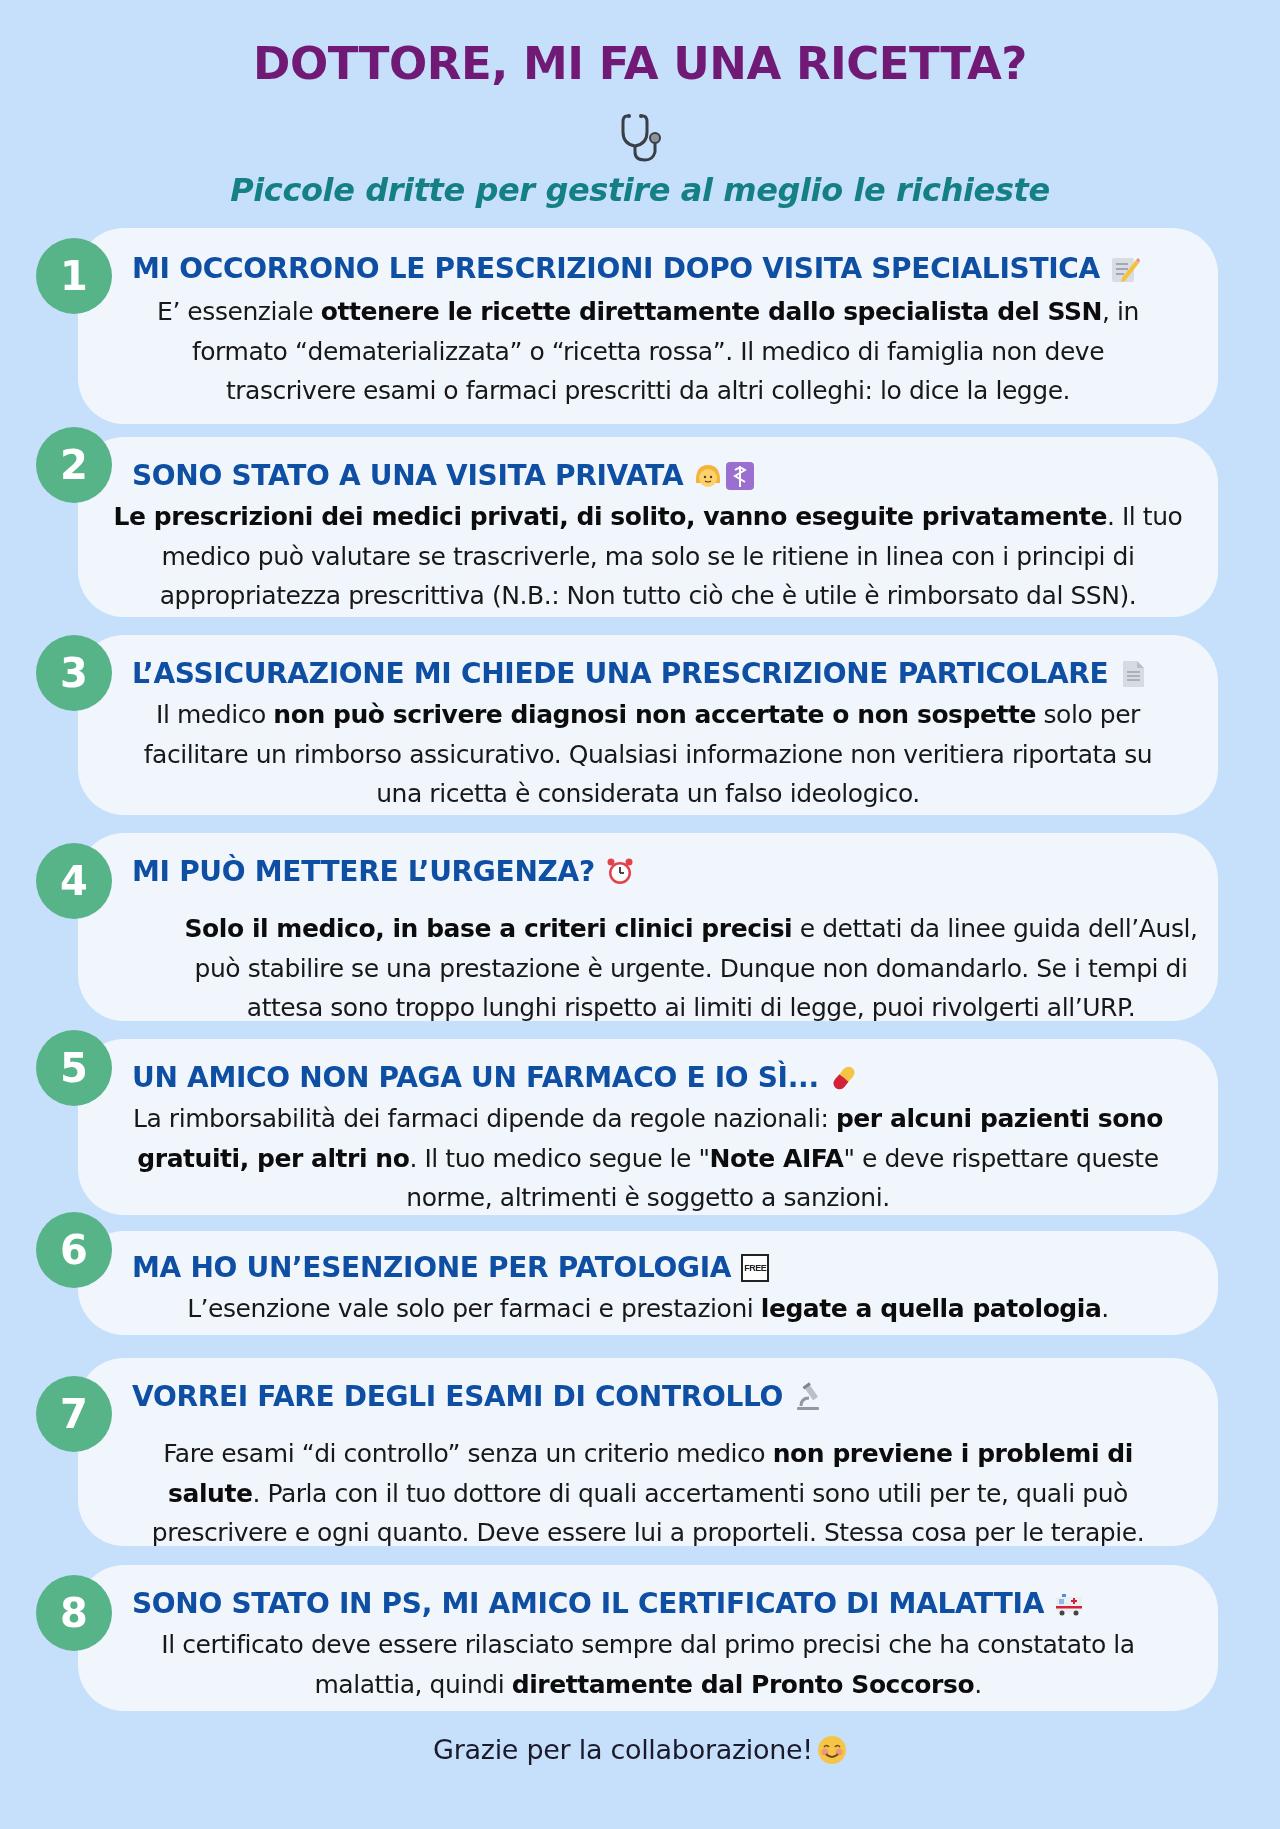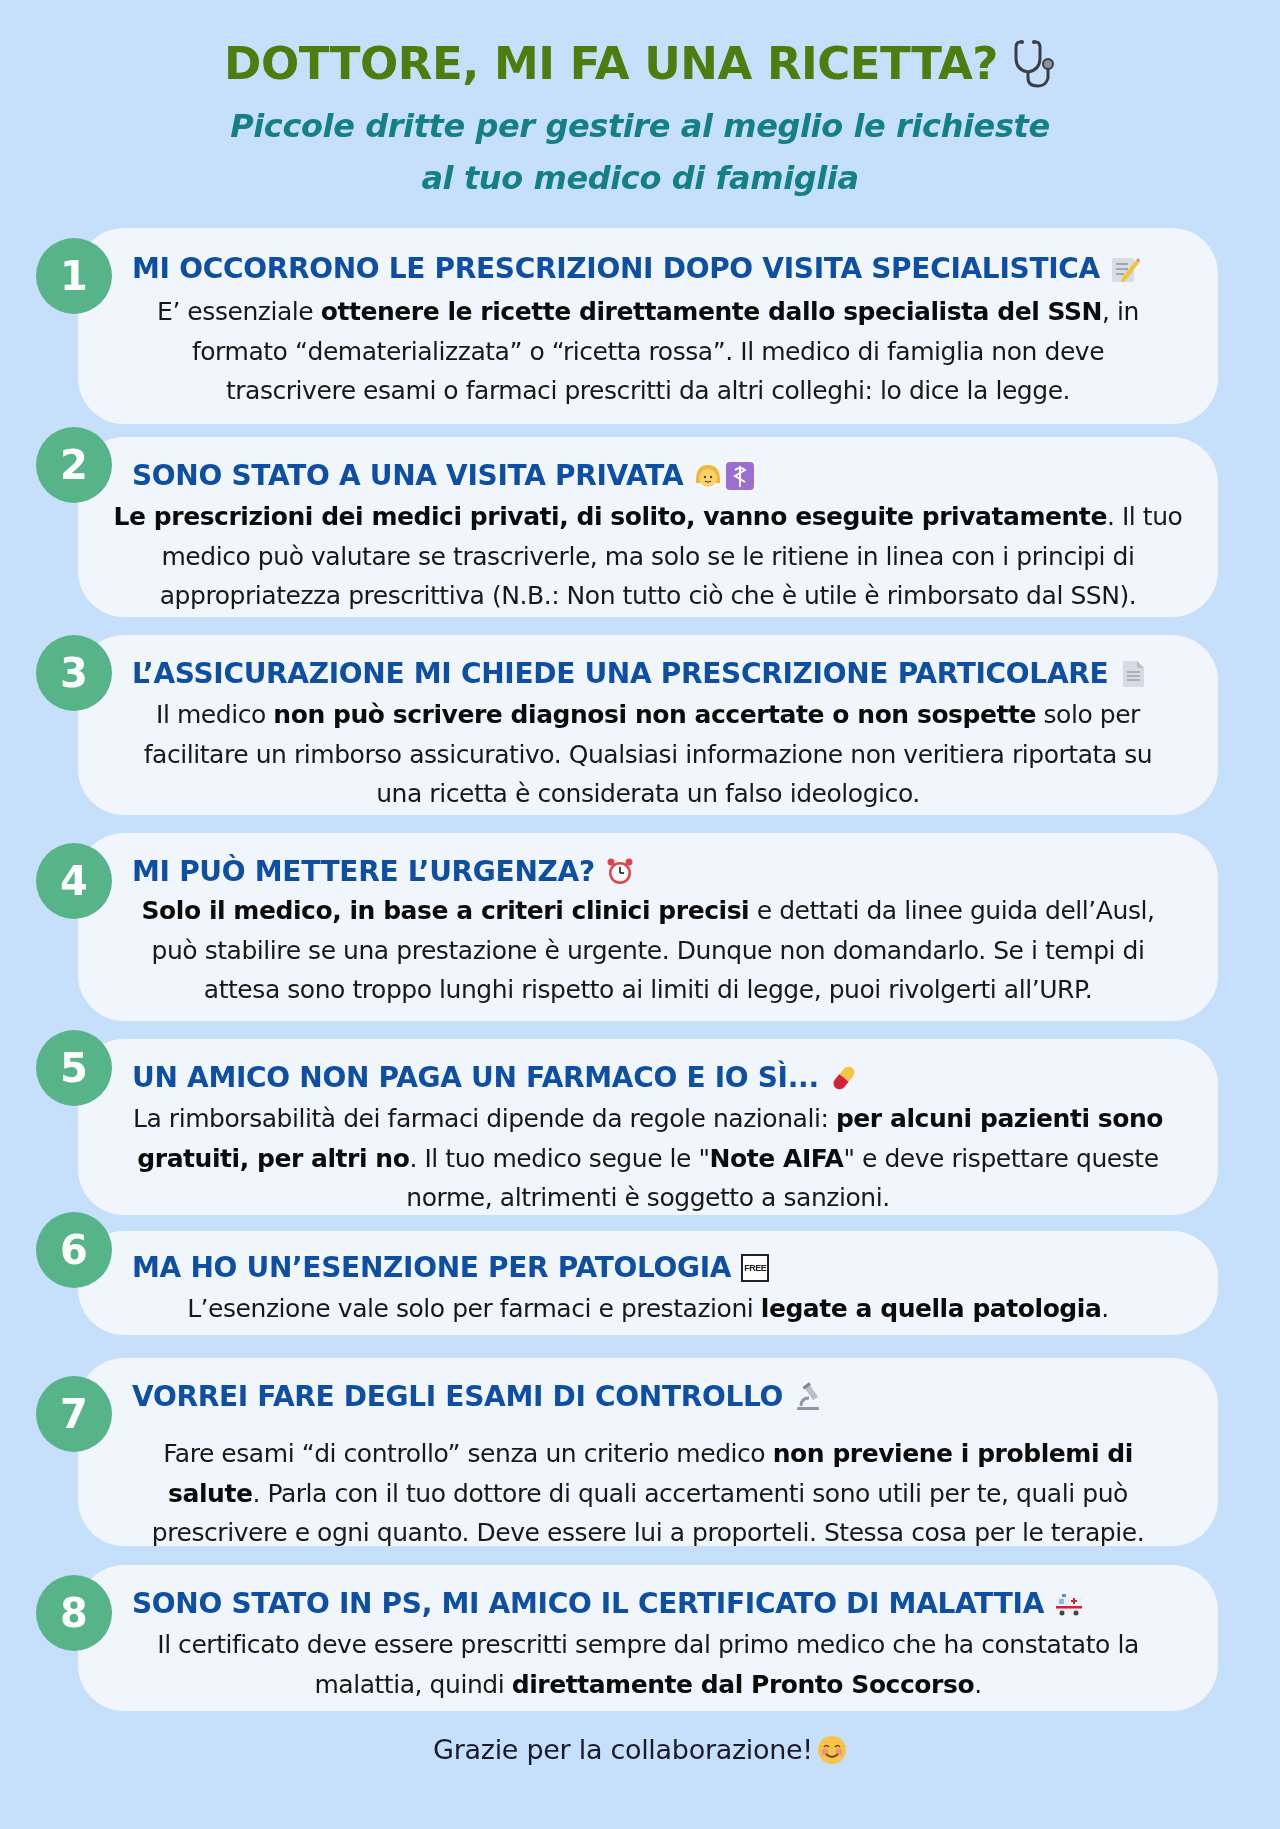--- a/index.html
+++ b/index.html
@@ -20,26 +20,27 @@
       position: absolute;
       top: 28px;
       left: 0;
       width: 1280px;
       text-align: center;
     }
     .title {
       font-family: "DejaVu Sans", "Liberation Sans", sans-serif;
       font-weight: bold;
       font-size: 45px;
-      color: #4d7c0f;
+      color: #701a75;
       letter-spacing: -0.5px;
       line-height: 72px;
       display: inline-flex;
       align-items: center;
       gap: 12px;
+      flex-direction: column;
     }
     .title-icon {
       display: inline-block;
       width: 46px;
       height: 52px;
       vertical-align: middle;
     }
     .subtitle {
       font-family: "DejaVu Sans", "Liberation Sans", sans-serif;
       font-weight: bold;
@@ -220,21 +221,21 @@
             <svg class="emoji" viewBox="0 0 30 30">
               <circle cx="15" cy="16" r="11" fill="#e0434b"></circle>
               <circle cx="15" cy="16" r="8.5" fill="#ffffff"></circle>
               <line x1="15" y1="16" x2="15" y2="10" stroke="#333" stroke-width="1.8"></line>
               <line x1="15" y1="16" x2="19" y2="16" stroke="#333" stroke-width="1.8"></line>
               <circle cx="6" cy="5" r="3.5" fill="#e0434b"></circle>
               <circle cx="24" cy="5" r="3.5" fill="#e0434b"></circle>
             </svg>
           </span>
         </div>
-        <div class="card-body" style="top: 58px;">
+        <div class="card-body" style="top: 76px; margin-left: 43px;">
           <div><b>Solo il medico, in base a criteri clinici precisi</b><span> e dettati da linee guida dell’Ausl,</span></div>
           <div><span>può stabilire se una prestazione è urgente. Dunque non domandarlo. Se i tempi di</span></div>
           <div><span>attesa sono troppo lunghi rispetto ai limiti di legge, puoi rivolgerti all’URP.</span></div>
         </div>
       </div>
       <div class="badge" style="top: 1030px;">5</div>
       <div class="card" style="top: 1039px; height: 176px;">
         <div class="card-head" style="top: 22px;">
           <span>UN AMICO NON PAGA UN FARMACO E IO SÌ...</span>
           <span style="display: inline-flex;">
@@ -298,21 +299,21 @@
               <rect x="5" y="10" width="5" height="5" fill="#8fb8e6"></rect>
               <line x1="20" y1="9" x2="20" y2="15" stroke="#d4213a" stroke-width="2"></line>
               <line x1="17" y1="12" x2="23" y2="12" stroke="#d4213a" stroke-width="2"></line>
               <rect x="8" y="5" width="4" height="3" fill="#4d8ce0"></rect>
               <circle cx="8" cy="24" r="2.5" fill="#444"></circle>
               <circle cx="22" cy="24" r="2.5" fill="#444"></circle>
             </svg>
           </span>
         </div>
         <div class="card-body" style="top: 60px;">
-          <div><span>Il certificato deve essere prescritti sempre dal primo medico che ha constatato la</span></div>
+          <div><span>Il certificato deve essere rilasciato sempre dal primo precisi che ha constatato la</span></div>
           <div><span>malattia, quindi </span><b>direttamente dal Pronto Soccorso</b><span>.</span></div>
         </div>
       </div>
     </div>
 
   <div class="footer">
     <span>Grazie per la collaborazione!</span>
     <svg width="30" height="30" viewBox="0 0 30 30">
       <circle cx="15" cy="15" r="14" fill="#f6c548"></circle>
       <circle cx="8" cy="17" r="3.5" fill="#f08a8a" opacity="0.8"></circle>

